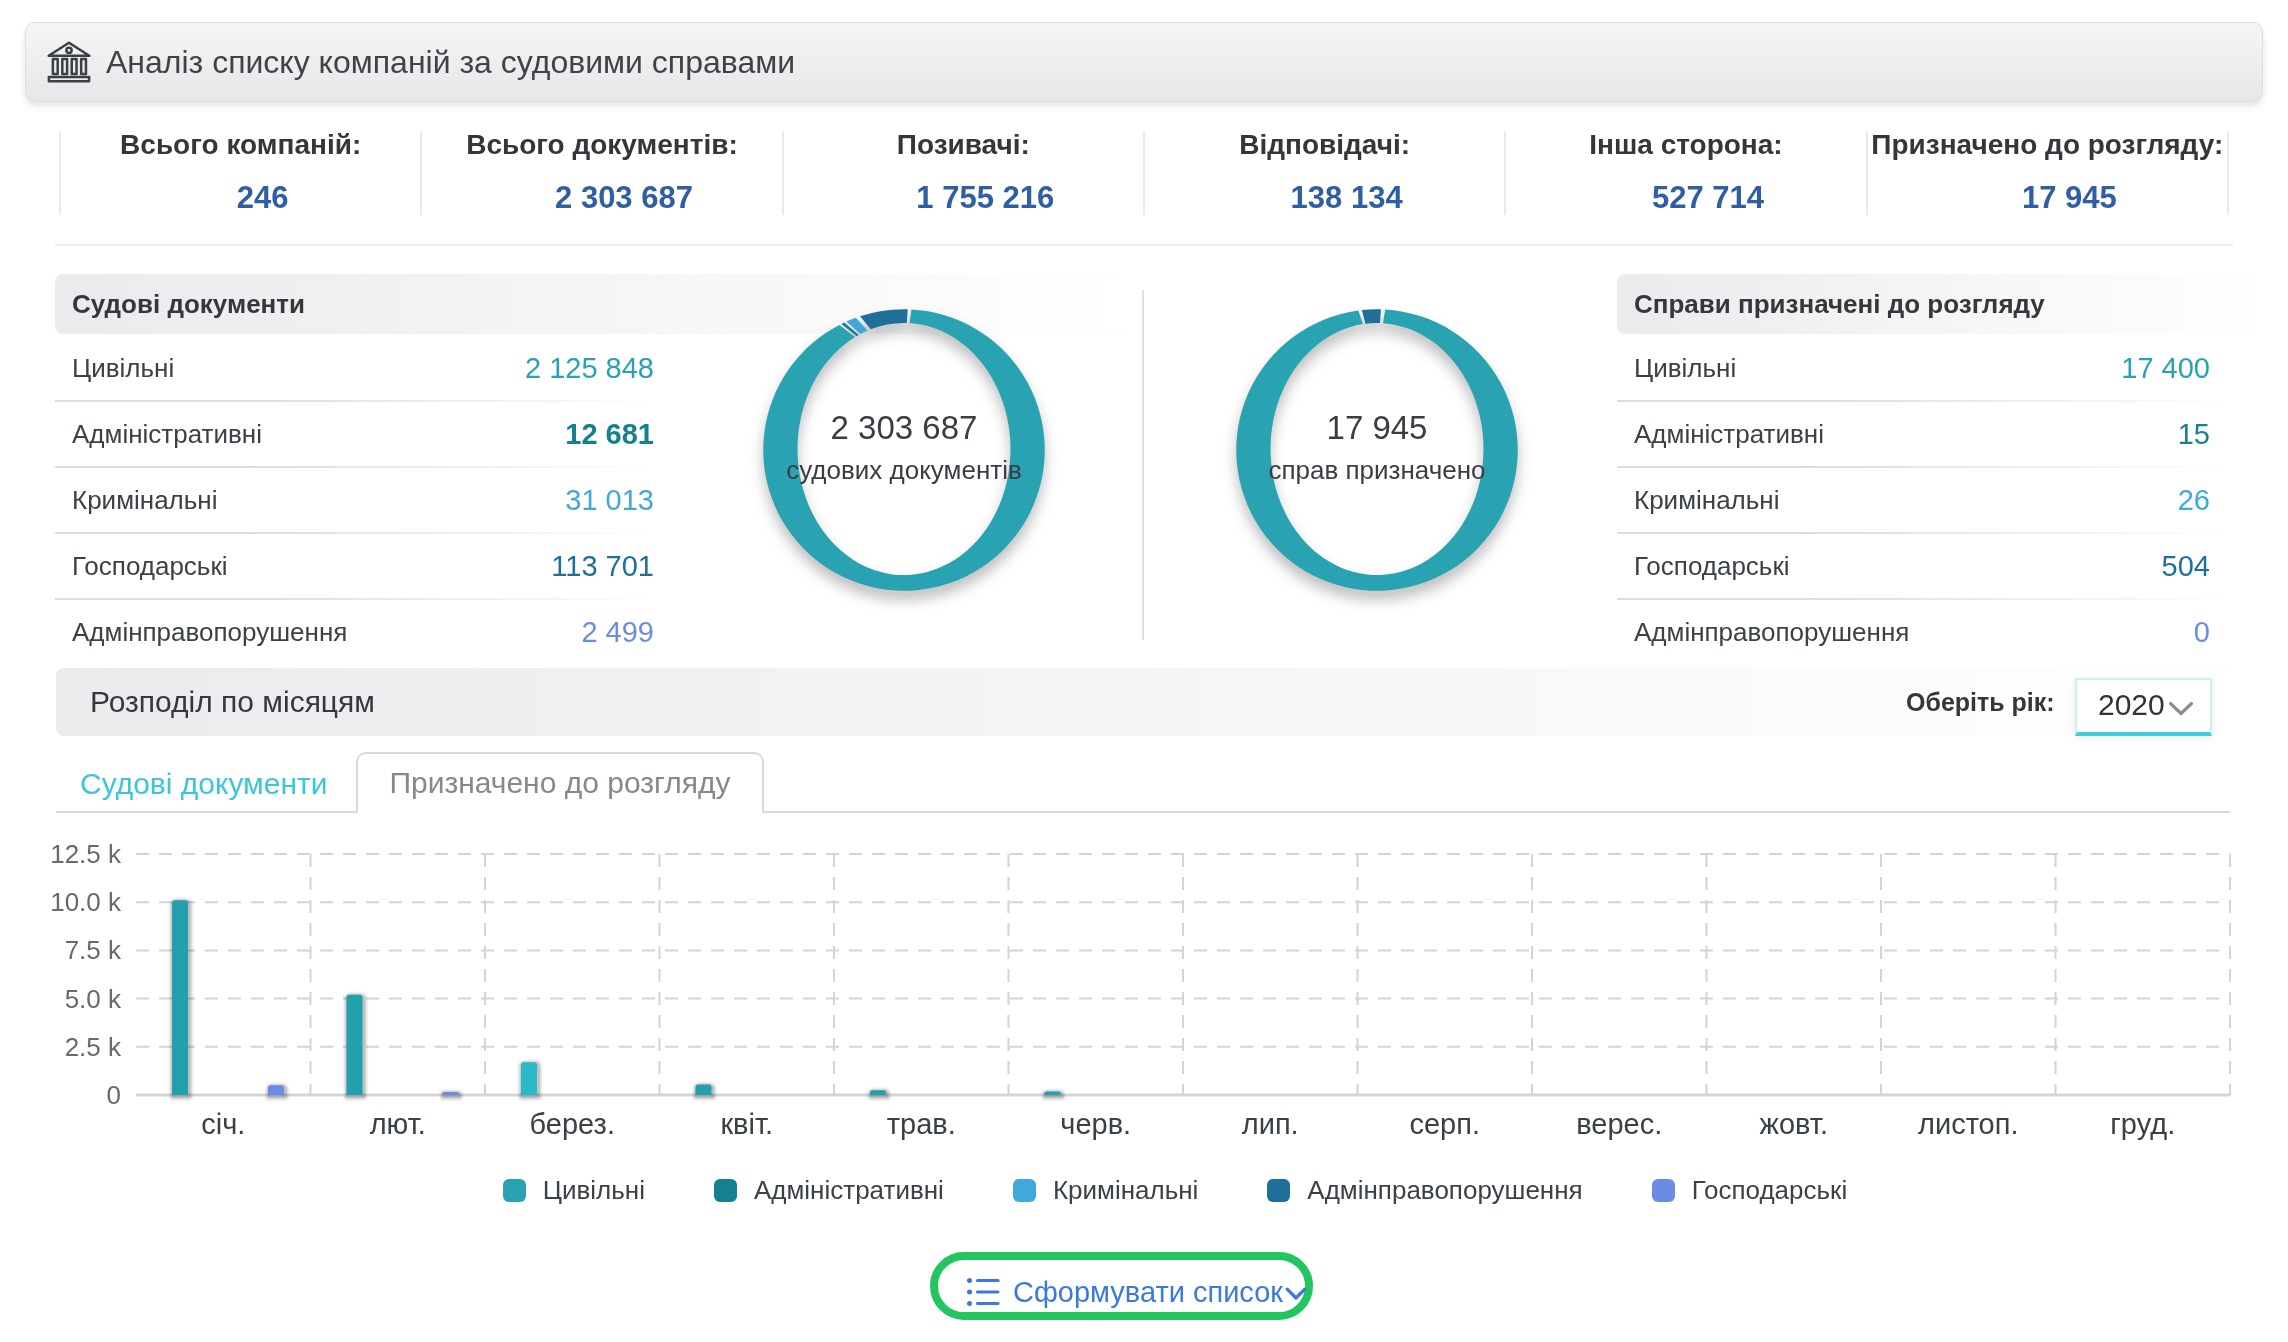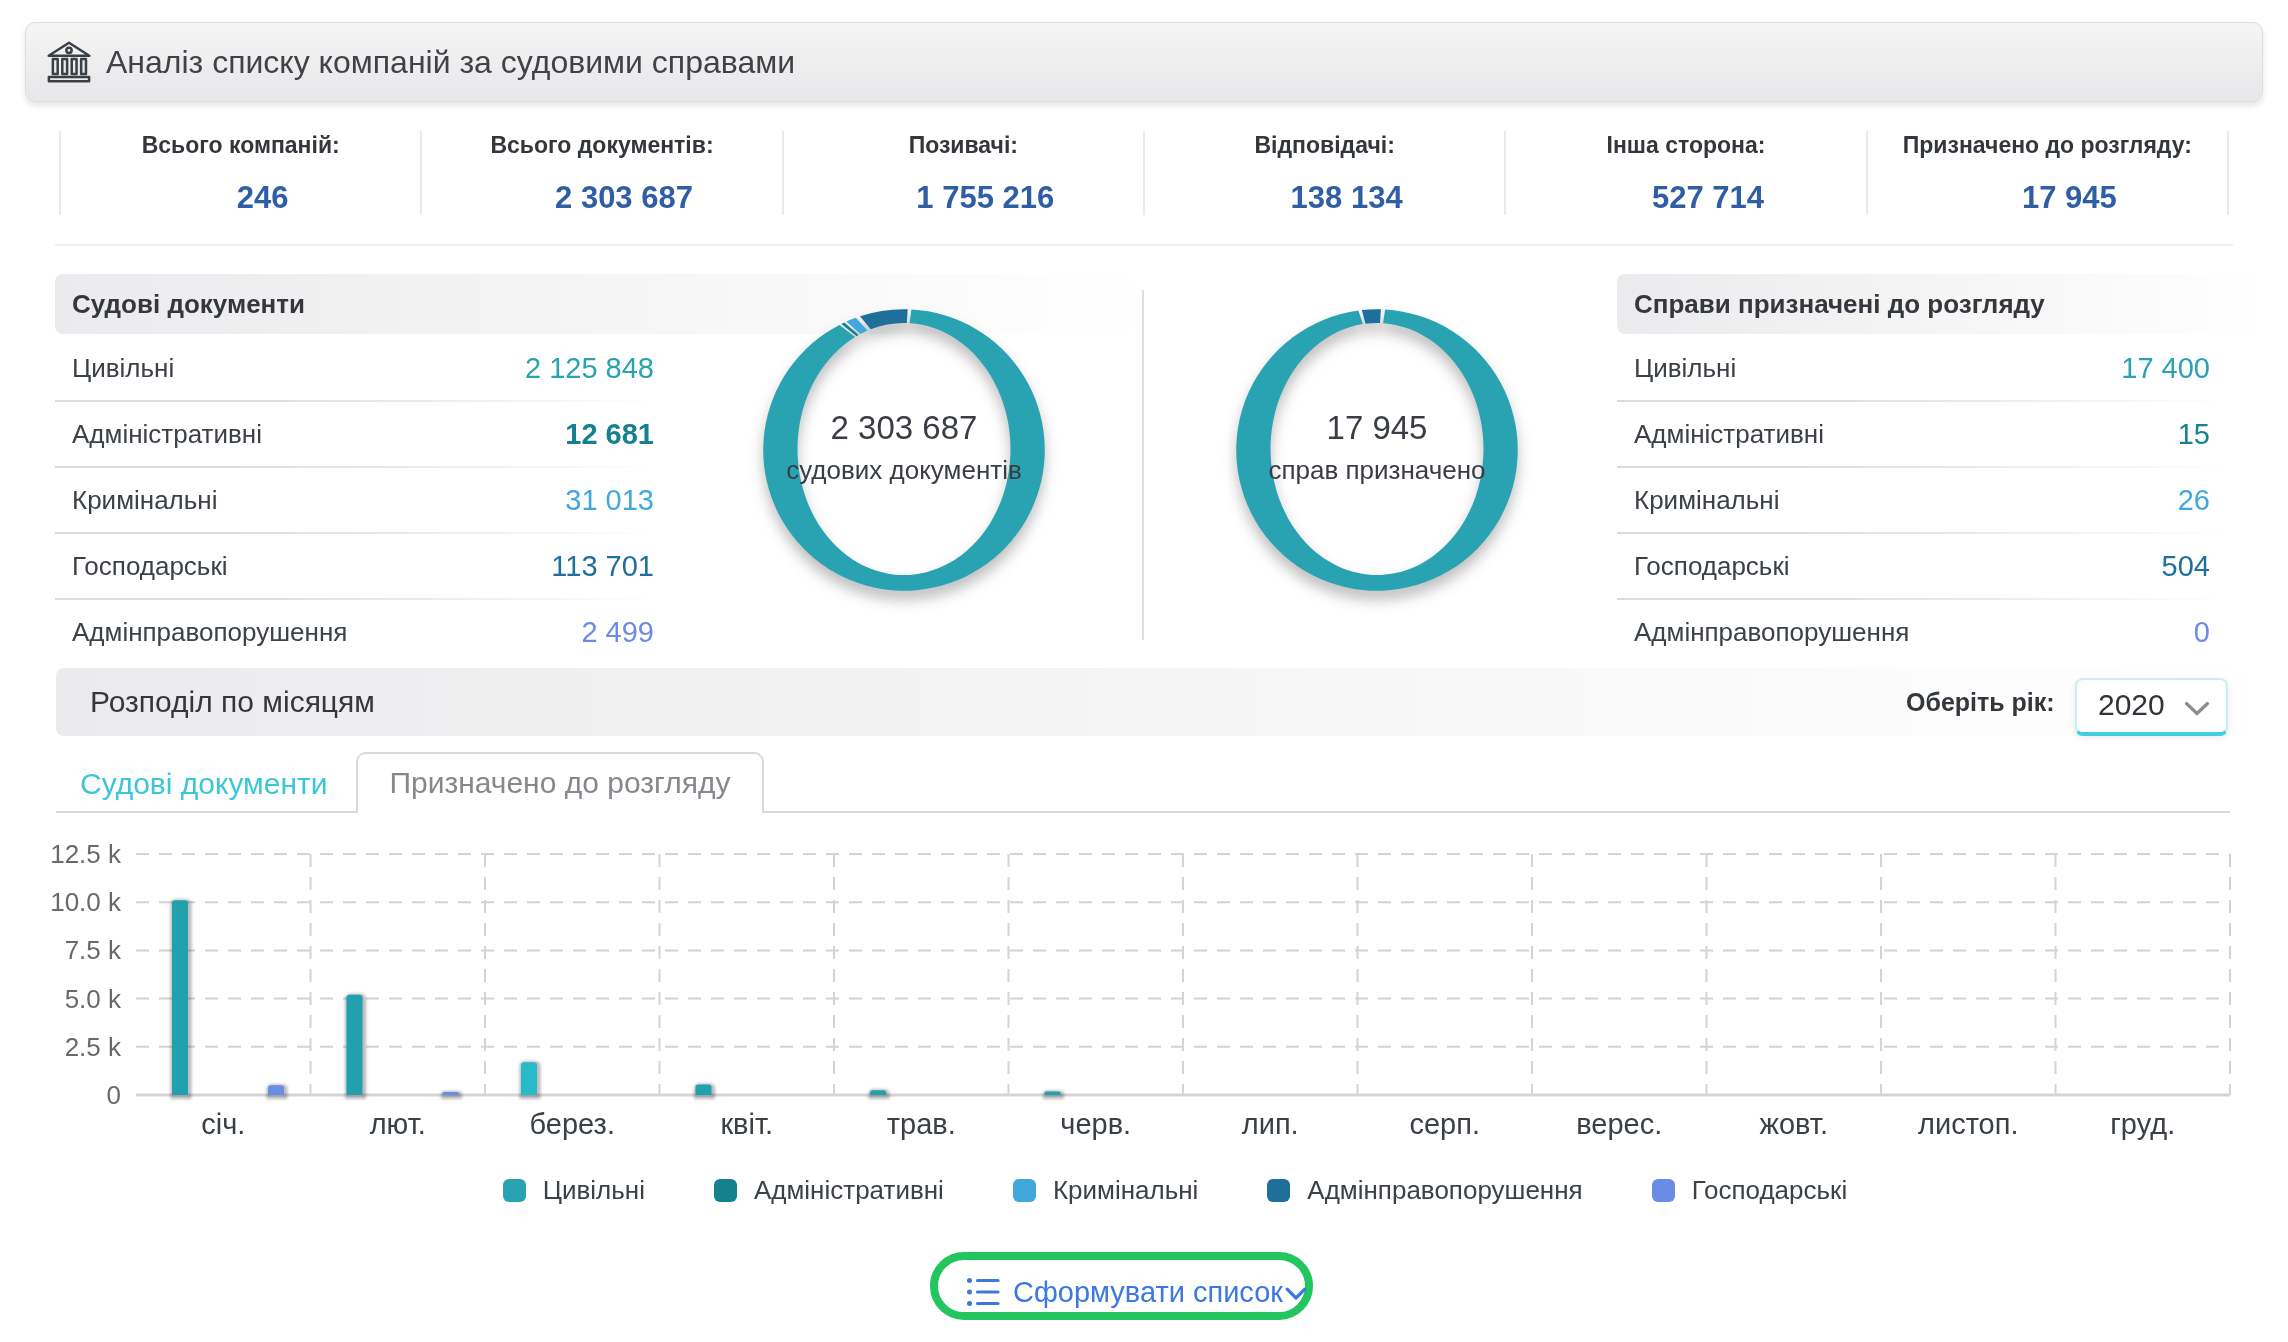--- a/index.html
+++ b/index.html
@@ -12,21 +12,21 @@
     background:linear-gradient(#f5f5f6, #e7e7e9); border:1px solid #dedee0;
     box-shadow:0 4px 6px rgba(0,0,0,0.10); }
   .topbar .bicon { position:absolute; left:21px; top:16px; }
   .topbar h1 { position:absolute; left:80px; top:0; height:78px; line-height:78px;
     font-size:32px; font-weight:400; color:#3f4348; }
 
   
   .stats { left:59px; top:131px; width:2170px; height:84px; display:flex; }
   .stats .cell { flex:1 1 0; border-left:2px solid #eaeaec; text-align:center; }
   .stats .cell:last-child { border-right:2px solid #eaeaec; }
-  .stats .lbl { font-size:23px; font-weight:700; color:#33373c; line-height:28px; margin-top:0px; }
+  .stats .lbl { font-size:28px; font-weight:700; color:#33373c; line-height:28px; margin-top:0px; }
   .stats .val { font-size:31px; font-weight:700; color:#2f5ea4; line-height:28px; margin-top:25px;padding-left:44px; }
   .hr1 { left:55px; top:244px; width:2178px; height:2px; background:#ededef; }
 
   
   .phead { height:60px; border-radius:8px; line-height:60px; padding-left:17px;
     font-size:26px; font-weight:700; color:#34383d;
     background:linear-gradient(to right, #ebebed, rgba(255,255,255,0)); }
   .lefthead { left:55px; top:274px; width:1086px; }
   .righthead { left:1617px; top:274px; width:646px; }
   .trow { height:66px; line-height:66px; font-size:26px; color:#3c4147; }
@@ -35,22 +35,22 @@
   .divider { left:1142px; top:290px; width:2px; height:350px; background:#dfdfe1; }
 
   .dtext1 { font-size:33px; color:#3a3e44; text-align:center; line-height:38px; }
   .dtext2 { font-size:26px; color:#3a3e44; text-align:center; line-height:30px; }
 
   
   .monthbar { left:56px; top:668px; width:2207px; height:68px; border-radius:8px;
     background:linear-gradient(to right, #ebebed, rgba(255,255,255,0)); }
   .monthbar span { display:block; padding-left:34px; line-height:68px; font-size:30px; font-weight:400; color:#34383d; }
   .yearlbl { left:1906px; top:689px; font-size:25px; line-height:26px; font-weight:700; color:#33373c; }
-  .yearsel { left:2075px; top:678px; width:153px; height:58px; background:#fff;
-    border:2px solid #cdeef3; border-bottom:4px solid #3fd0dc; border-radius:8px;
+  .yearsel { left:2075px; top:678px; width:137px; height:58px; background:#fff;
+    border:2px solid #cdeef3; border-bottom:4px solid #3fd0dc; border-radius:0;
     box-shadow:0 2px 7px rgba(0,0,0,0.08);text-align:center; }
   .yearsel .yv { position:absolute; left:21px; top:0; line-height:50px; font-size:30px; color:#303438; }
 
   
   .tab1 { left:80px; top:764px; height:40px; line-height:40px; font-size:30px; color:#3bc7d8; }
   .tab2 { left:356px; top:752px; width:408px; height:61px; background:#fff;
     border:2px solid #d9d9db; border-bottom:none; border-radius:10px 10px 0 0;
     text-align:center; line-height:57px; font-size:30px; color:#85888c; }
   .tabline { top:811px; height:2px; background:#d9d9db; }
 

